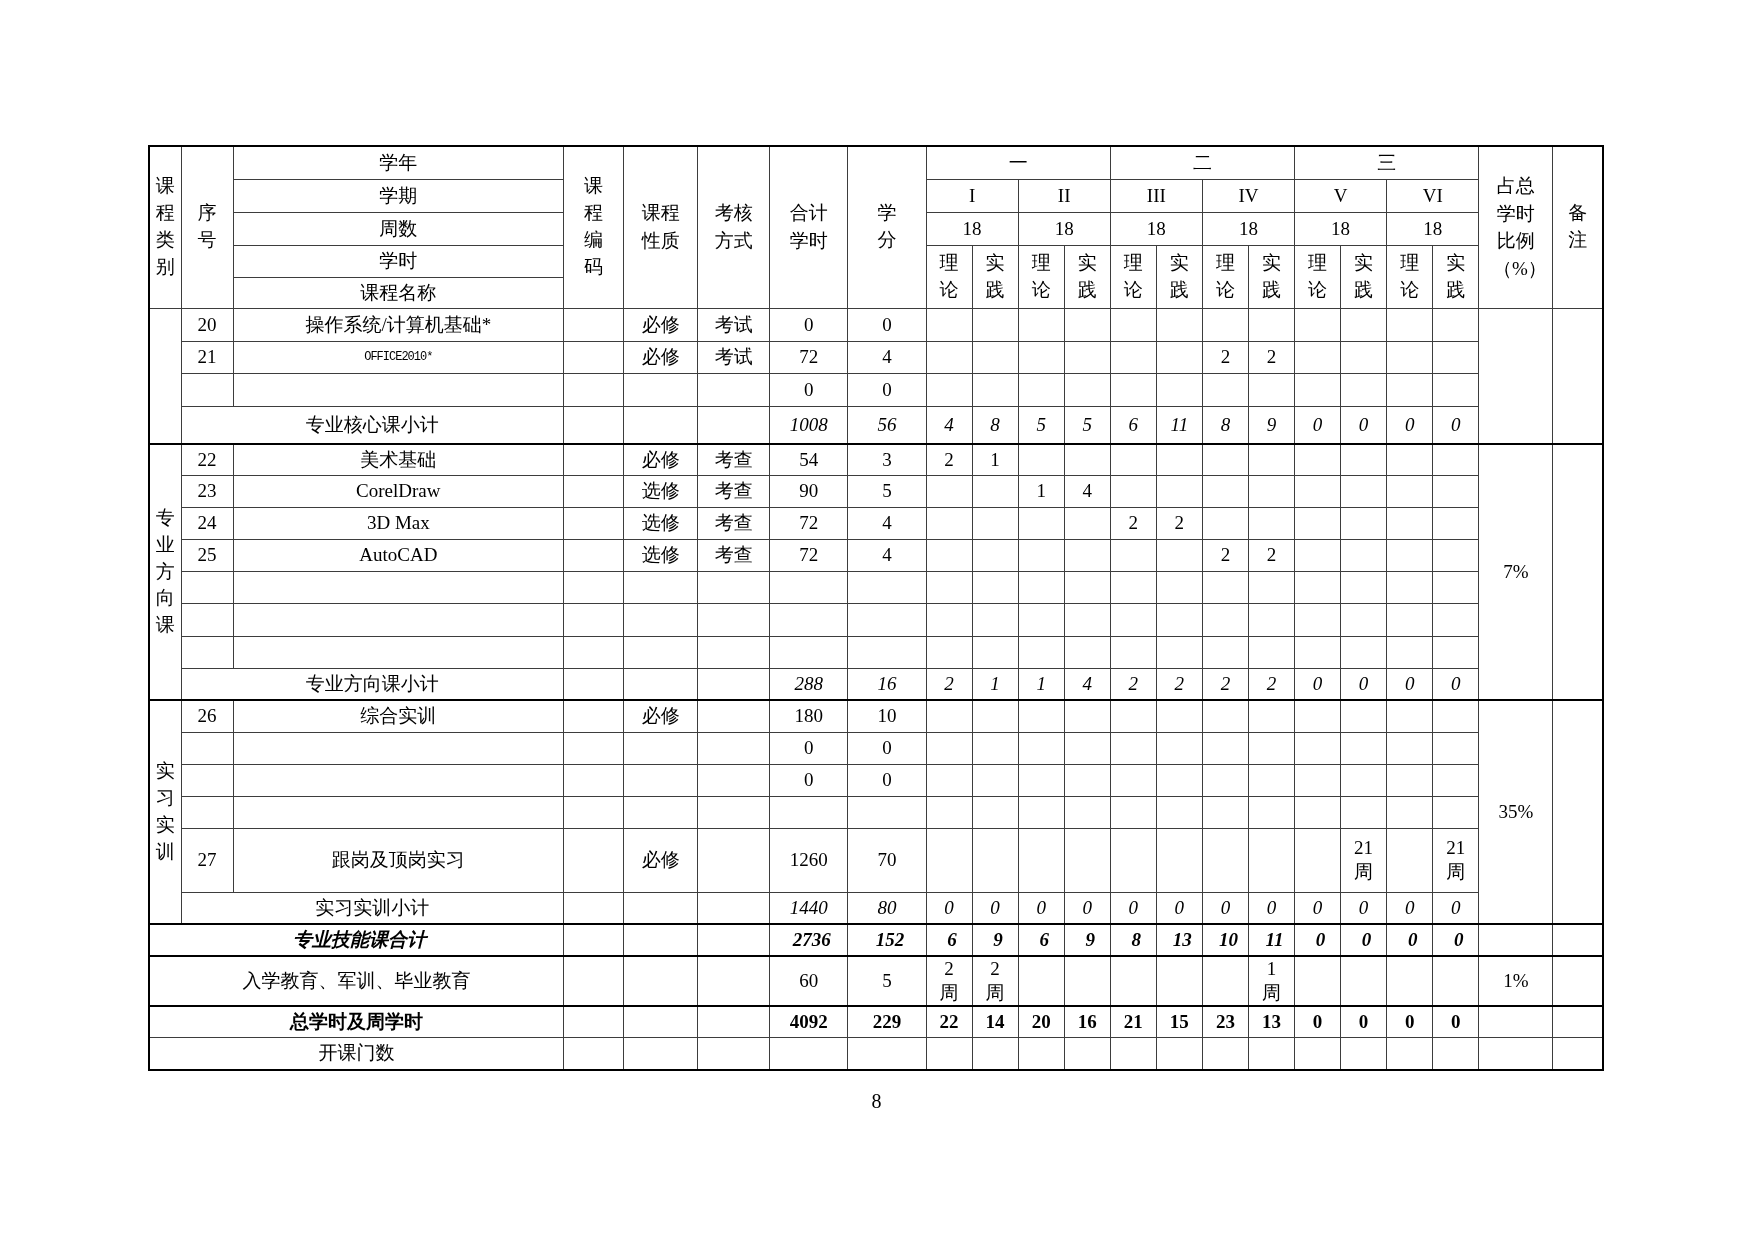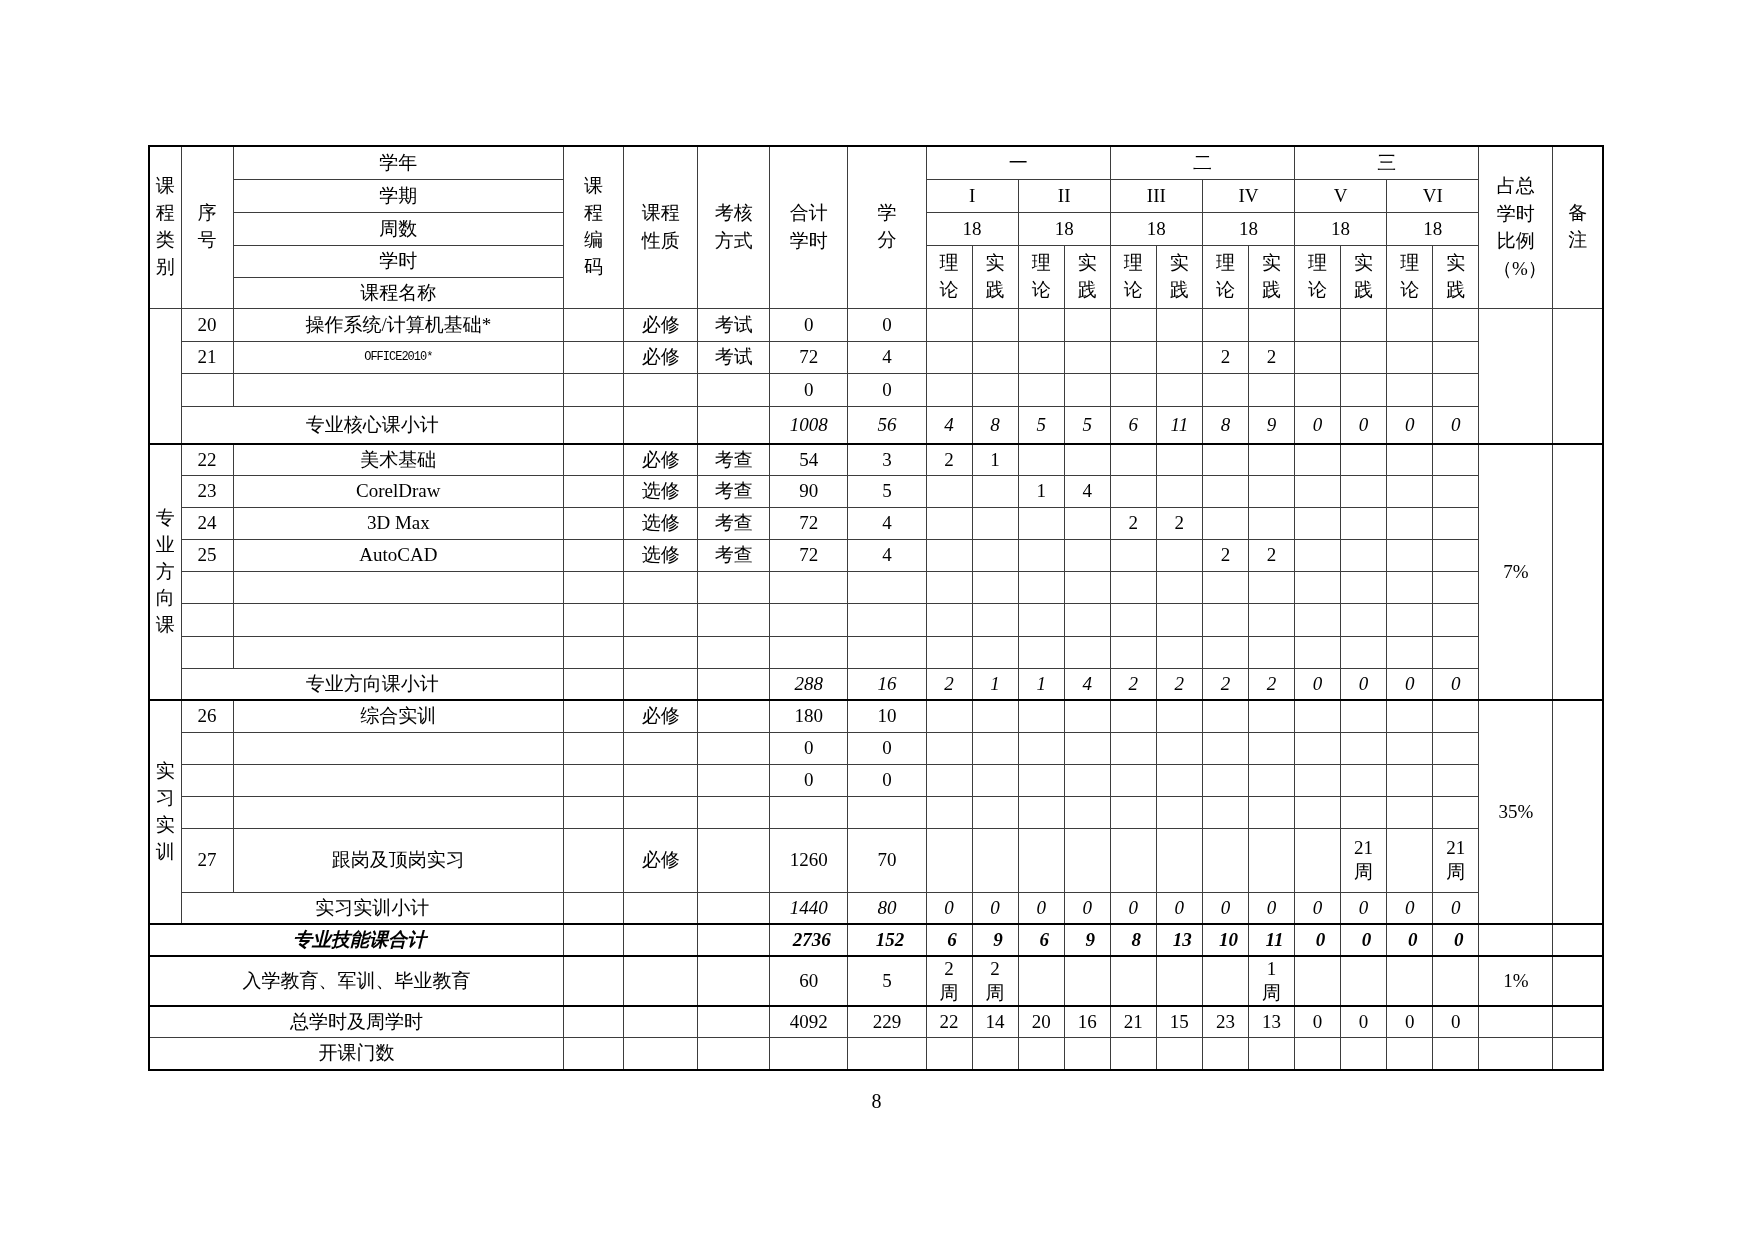--- a/index.html
+++ b/index.html
@@ -6,21 +6,21 @@
   body{width:1753px;height:1240px;position:relative;font-family:"Liberation Serif",serif;color:#000;}
   .sheet{position:absolute;left:148px;top:145px;}
   table{border-collapse:collapse;table-layout:fixed;width:1456px;border:2px solid #000;}
   td{border:1px solid #3d3d3d;text-align:center;vertical-align:middle;padding:0 2px;font-size:19px;line-height:1.25;overflow:hidden;}
   tr.sec-top > td{border-top:2px solid #000;}
   .vs{display:inline-block;width:1.12em;word-break:break-all;line-height:1.42;}
   .w2{display:inline-block;width:2.25em;word-break:break-all;line-height:1.5;}
   .wr{display:inline-block;width:2.4em;word-break:break-all;line-height:1.45;}
   .sem{white-space:pre-line;}
   .it{font-style:italic;}
-  .b{font-weight:normal;}
+  .b{font-weight:bold;}
   .bi{font-weight:bold;font-style:italic;padding-left:8px;}
   .mono{font-family:"Liberation Mono",monospace;font-size:12px;letter-spacing:-1px;}
   .pagenum{position:absolute;left:0;top:1090px;width:100%;text-align:center;font-size:20px;}
 </style>
 </head>
 <body>
 
 <div class="sheet">
 <table>
   <colgroup>

